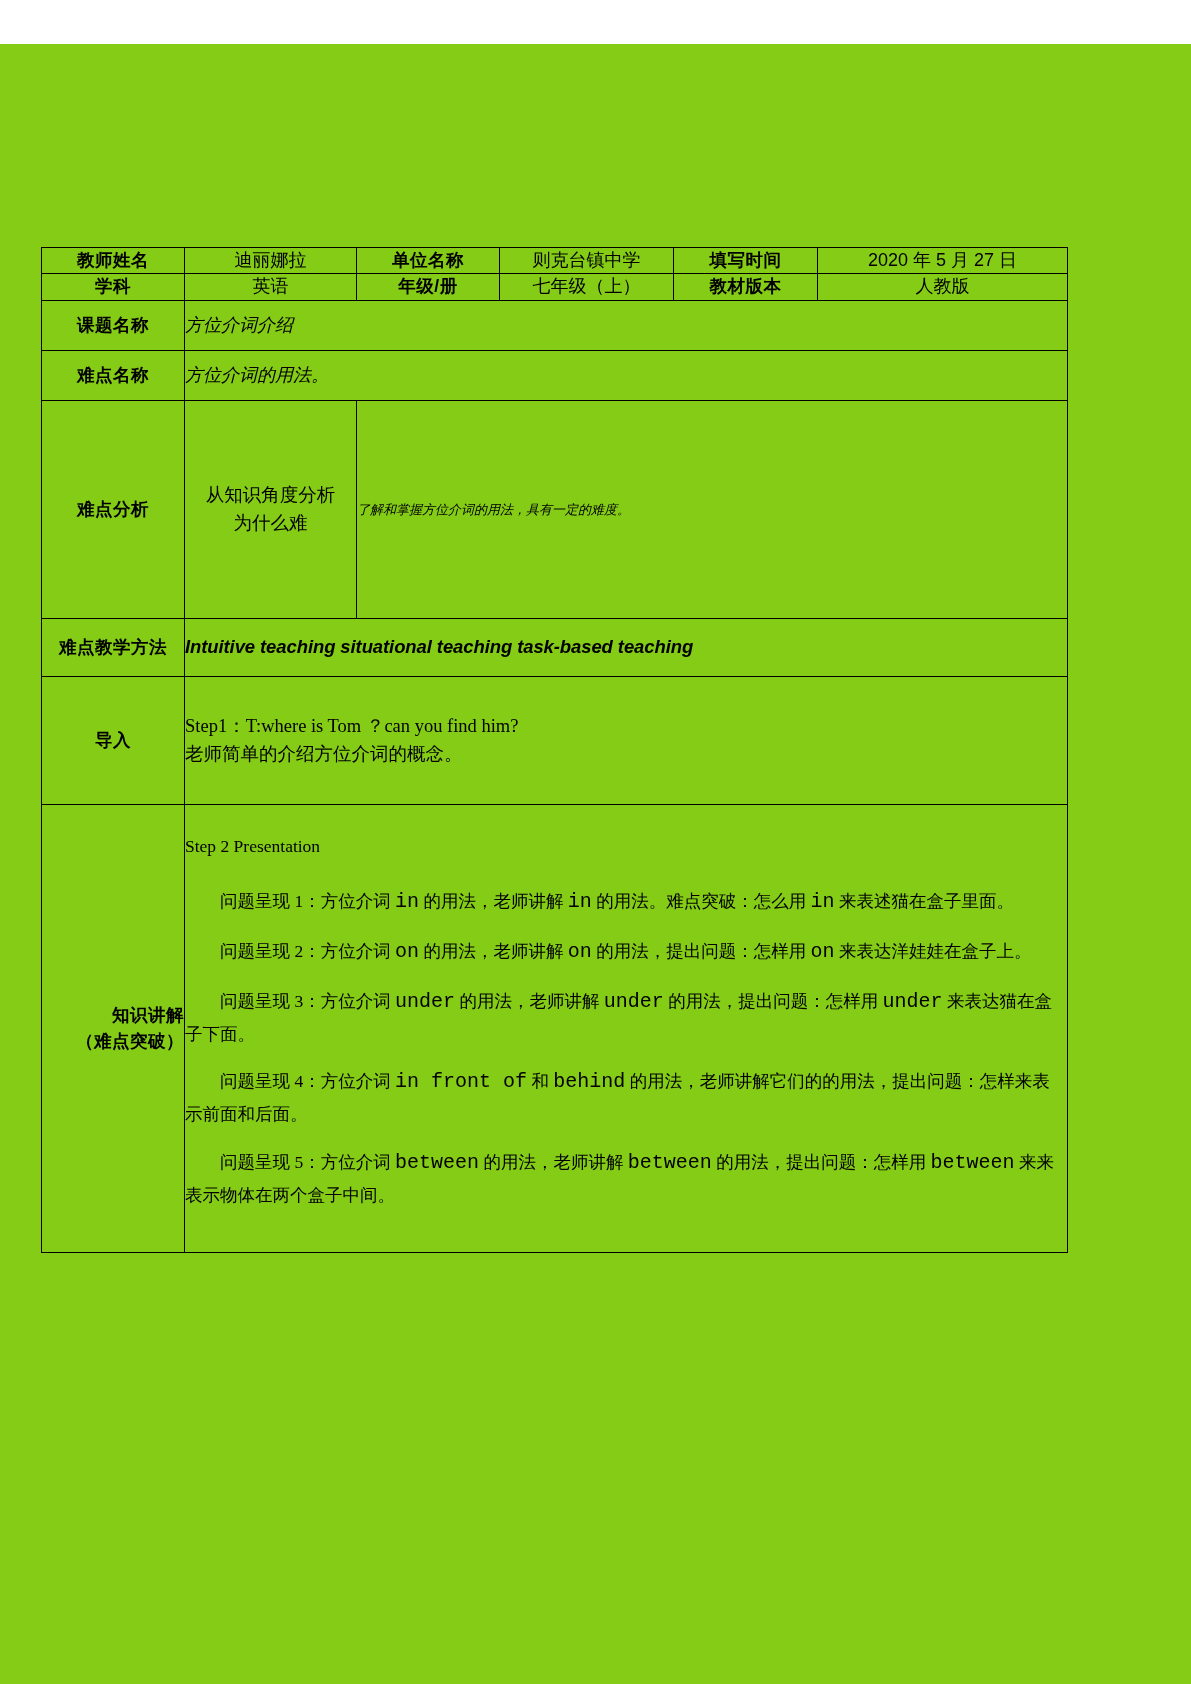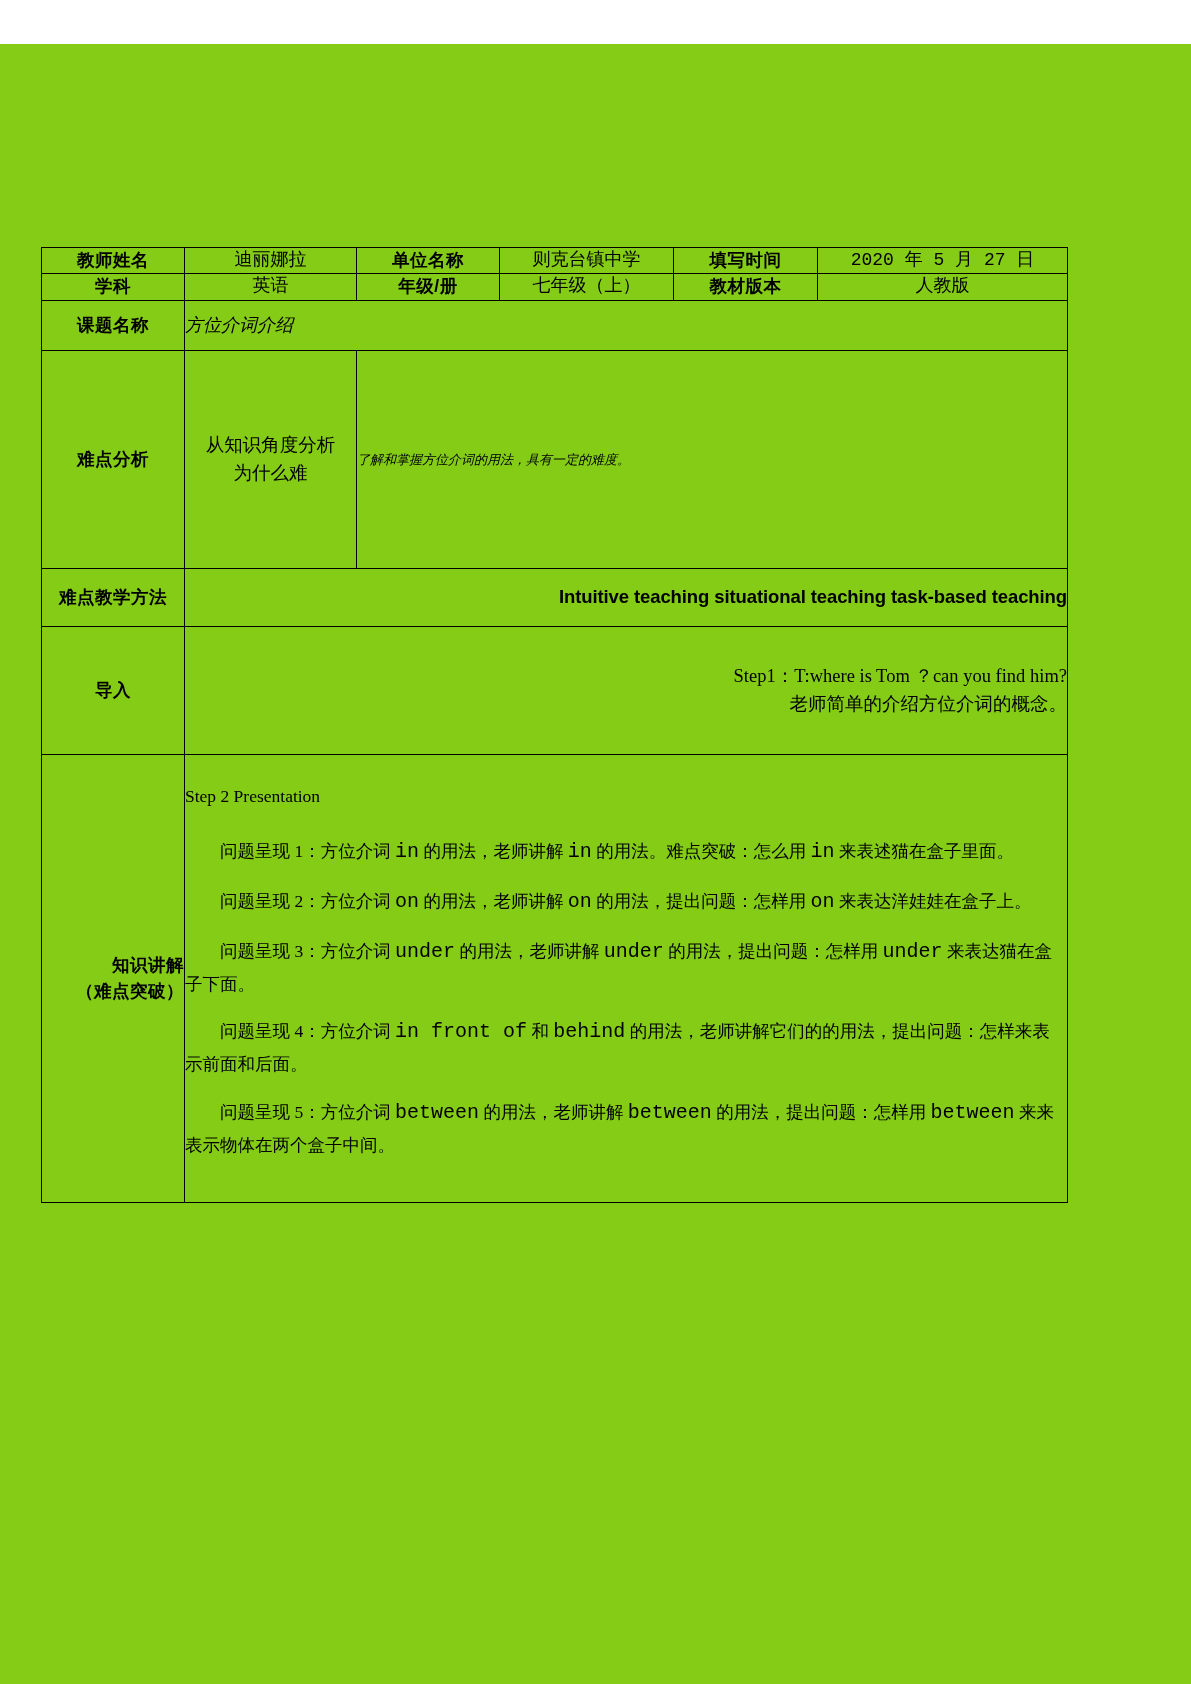--- a/index.html
+++ b/index.html
@@ -41,21 +41,21 @@
   .lbl {
     font-family: "Liberation Sans", sans-serif;
     font-weight: bold;
     font-size: 17.5px;
     text-align: center;
     letter-spacing: 0.5px;
     padding: 6px 2px;
     line-height: 1.45;
   }
   .val {
-    font-family: Liberation Mono, monospace;
+    font-family: Liberation Sans, sans-serif;
     font-size: 18px;
     text-align: center;
     padding: 7px 4px;
     line-height: 1.4;
   }
   .title-cell {
     font-family: "Liberation Serif", serif;
     font-style: italic;
     font-size: 18px;
     text-align: left;
@@ -81,36 +81,37 @@
     font-style: italic;
     font-size: 13px;
     text-align: left;
     padding: 8px 12px;
     vertical-align: middle;
     line-height: 1.5;
   }
   .method-cell {
     font-family: "Liberation Sans", sans-serif;
     font-weight: bold;
-    font-size: 18.5px;
-    text-align: right;
+    font-style: italic;
+    font-size: 18.5px;
+    text-align: left;
     padding: 12px 0 12px 10px;
     letter-spacing: -0.1px;
   }
   .process-head {
     font-family: "Liberation Sans", sans-serif;
     font-weight: bold;
     font-size: 18.5px;
     text-align: center;
     padding: 12px 2px;
   }
   .intro-cell {
     font-family: "Liberation Serif", serif;
     font-size: 18.5px;
-    text-align: right;
+    text-align: left;
     padding: 16px 10px 20px 10px;
     vertical-align: middle;
     line-height: 1.55;
   }
   .body-cell {
     font-family: "Liberation Serif", serif;
     font-size: 17.5px;
     text-align: left;
     padding: 18px 14px 22px 10px;
     vertical-align: top;
@@ -167,20 +168,24 @@
         <td class="val">七年级（上）</td>
         <td class="lbl">教材版本</td>
         <td class="val">人教版</td>
       </tr>
 
       <tr style="height:50px">
         <td class="lbl">课题名称</td>
         <td class="title-cell" colspan="5">方位介词介绍</td>
       </tr>
 
+      <tr style="height:50px">
+        <td class="lbl">难点名称</td>
+        <td class="hard-name-cell" colspan="5">方位介词的用法。</td>
+      </tr>
 
       <tr style="height:218px">
         <td class="lbl">难点分析</td>
         <td class="analysis-sub">
           <span>从知识角度分析</span><br>
           <span>为什么难</span>
         </td>
         <td class="analysis-text" colspan="4">了解和掌握方位介词的用法，具有一定的难度。</td>
       </tr>
 

